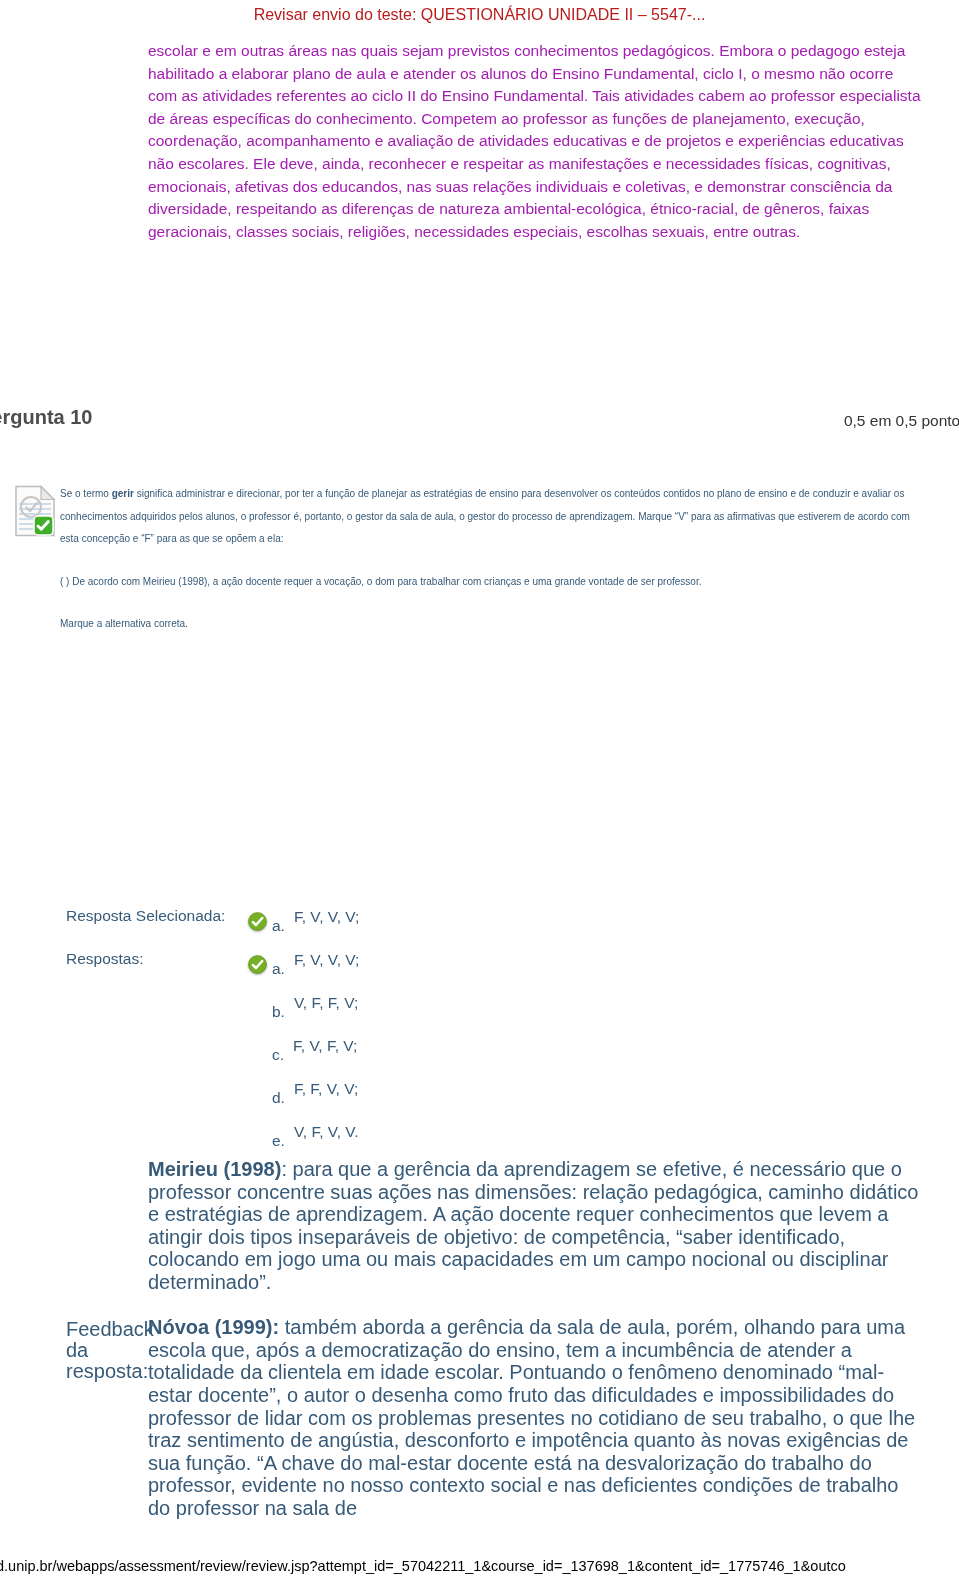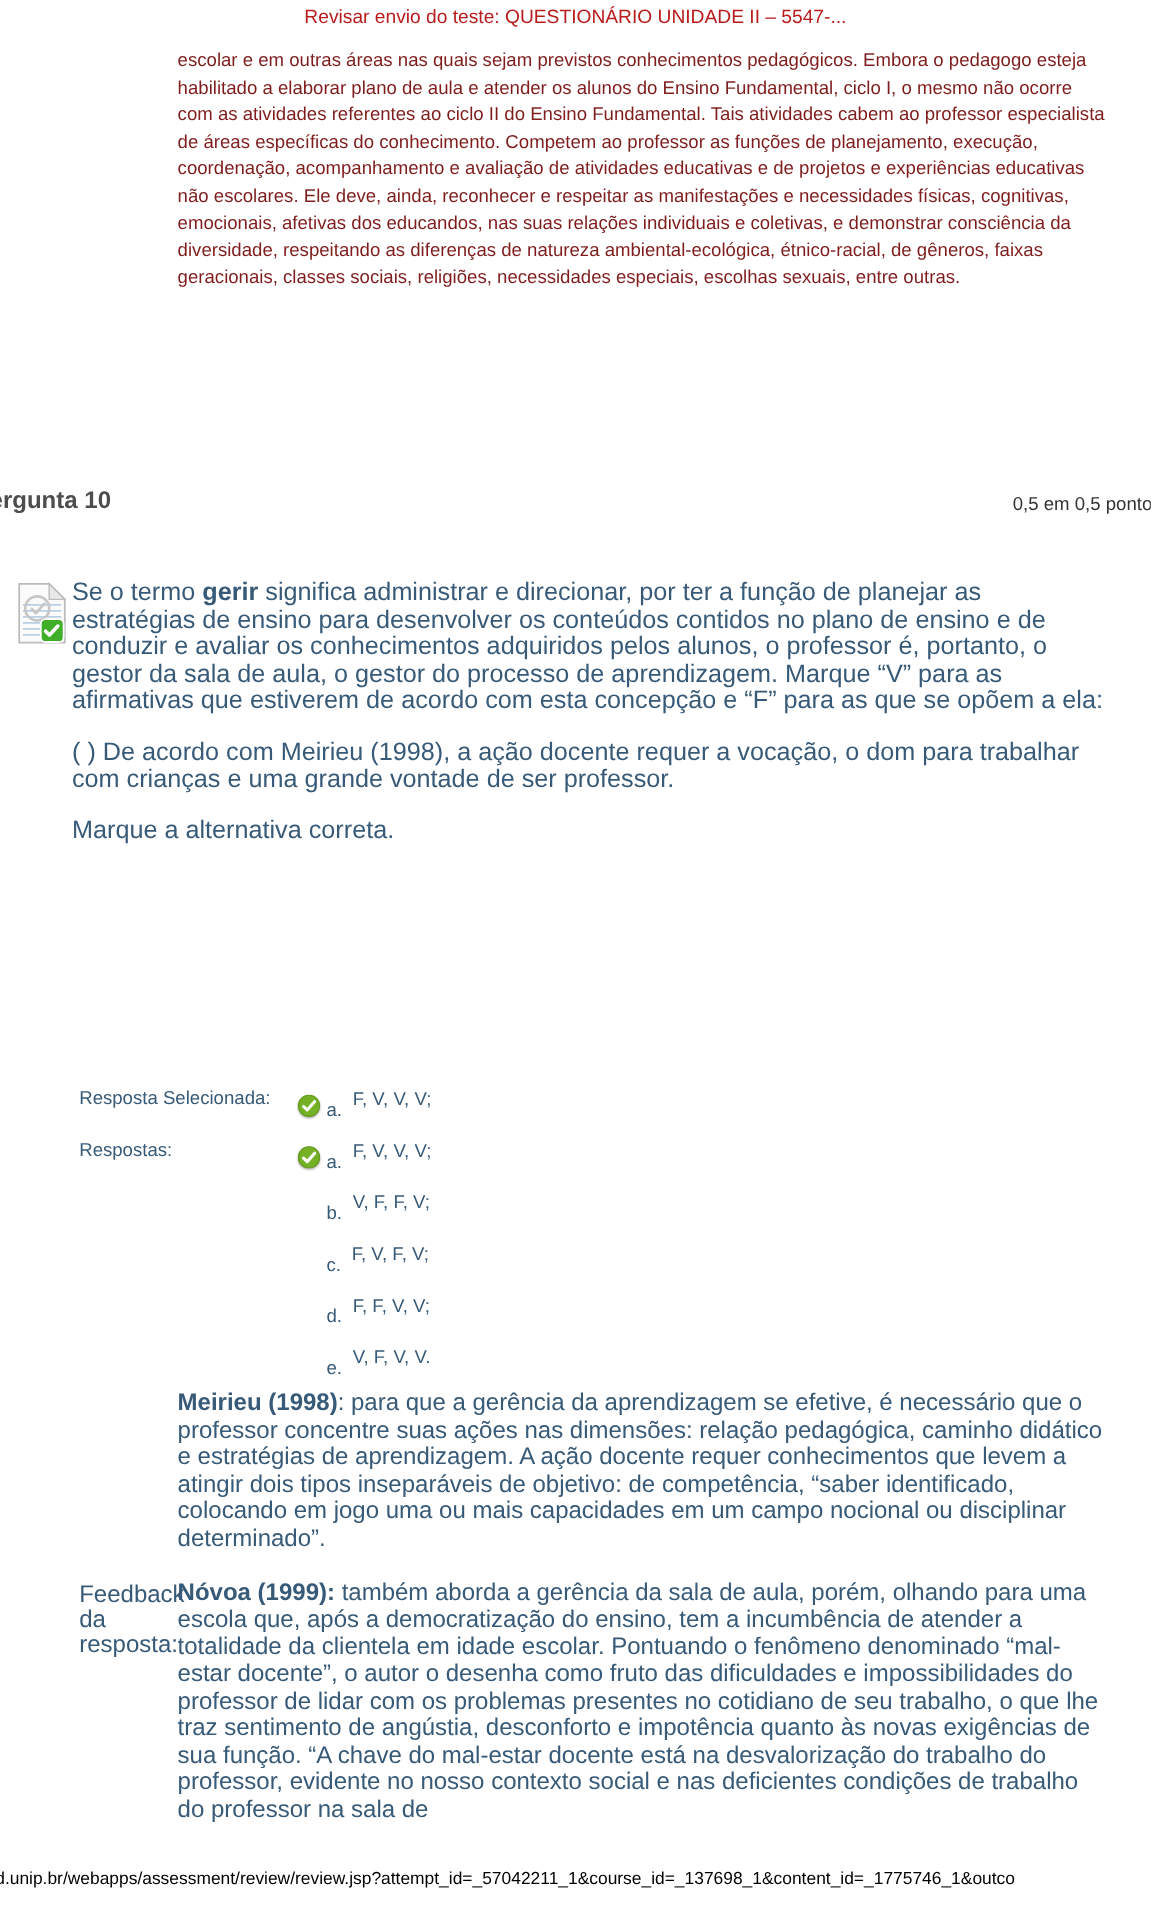--- a/index.html
+++ b/index.html
@@ -11,37 +11,37 @@
     font-family:"Liberation Sans", sans-serif;
     color:#375a78;
   }
   .page-title{
     position:absolute;top:6px;left:0;right:0;
     text-align:center;
     font-size:16px;color:#b91c1c;
   }
   .intro{
     position:absolute;top:40px;left:148px;width:776px;
-    font-size:15.5px;line-height:22.6px;color:#7f1d1d;
+    font-size:15.5px;line-height:22.6px;color:#a21caf;
   }
   .q-number{
     position:absolute;top:406px;left:-22px;
     font-size:20px;font-weight:bold;color:#4d4d4d;
     white-space:nowrap;
   }
   .q-points{
     position:absolute;top:412px;right:-9px;
     font-size:15.5px;color:#333333;white-space:nowrap;
   }
   .q-body{
     position:absolute;top:483px;left:14px;width:908px;
     display:flex;align-items:flex-start;
   }
   .q-icon{flex:none;width:46px;margin-top:2px;}
-  .q-text{flex:1;font-size:21px;line-height:22.6px;}
+  .q-text{flex:1;font-size:10px;line-height:22.6px;}
   .q-text p{margin:0 0 20px 0;}
   .answers{
     position:absolute;top:905px;left:66px;width:858px;
     font-size:15.5px;line-height:22px;
   }
   .arow{display:flex;align-items:flex-start;}
   .alabel{flex:none;width:182px;}
   .opt{display:flex;align-items:flex-start;margin-bottom:11px;}
   .icon-slot{flex:none;width:24px;padding-top:7px;}
   .icon-slot svg{display:block;filter:drop-shadow(0 1px 1px rgba(0,0,0,0.35));}

